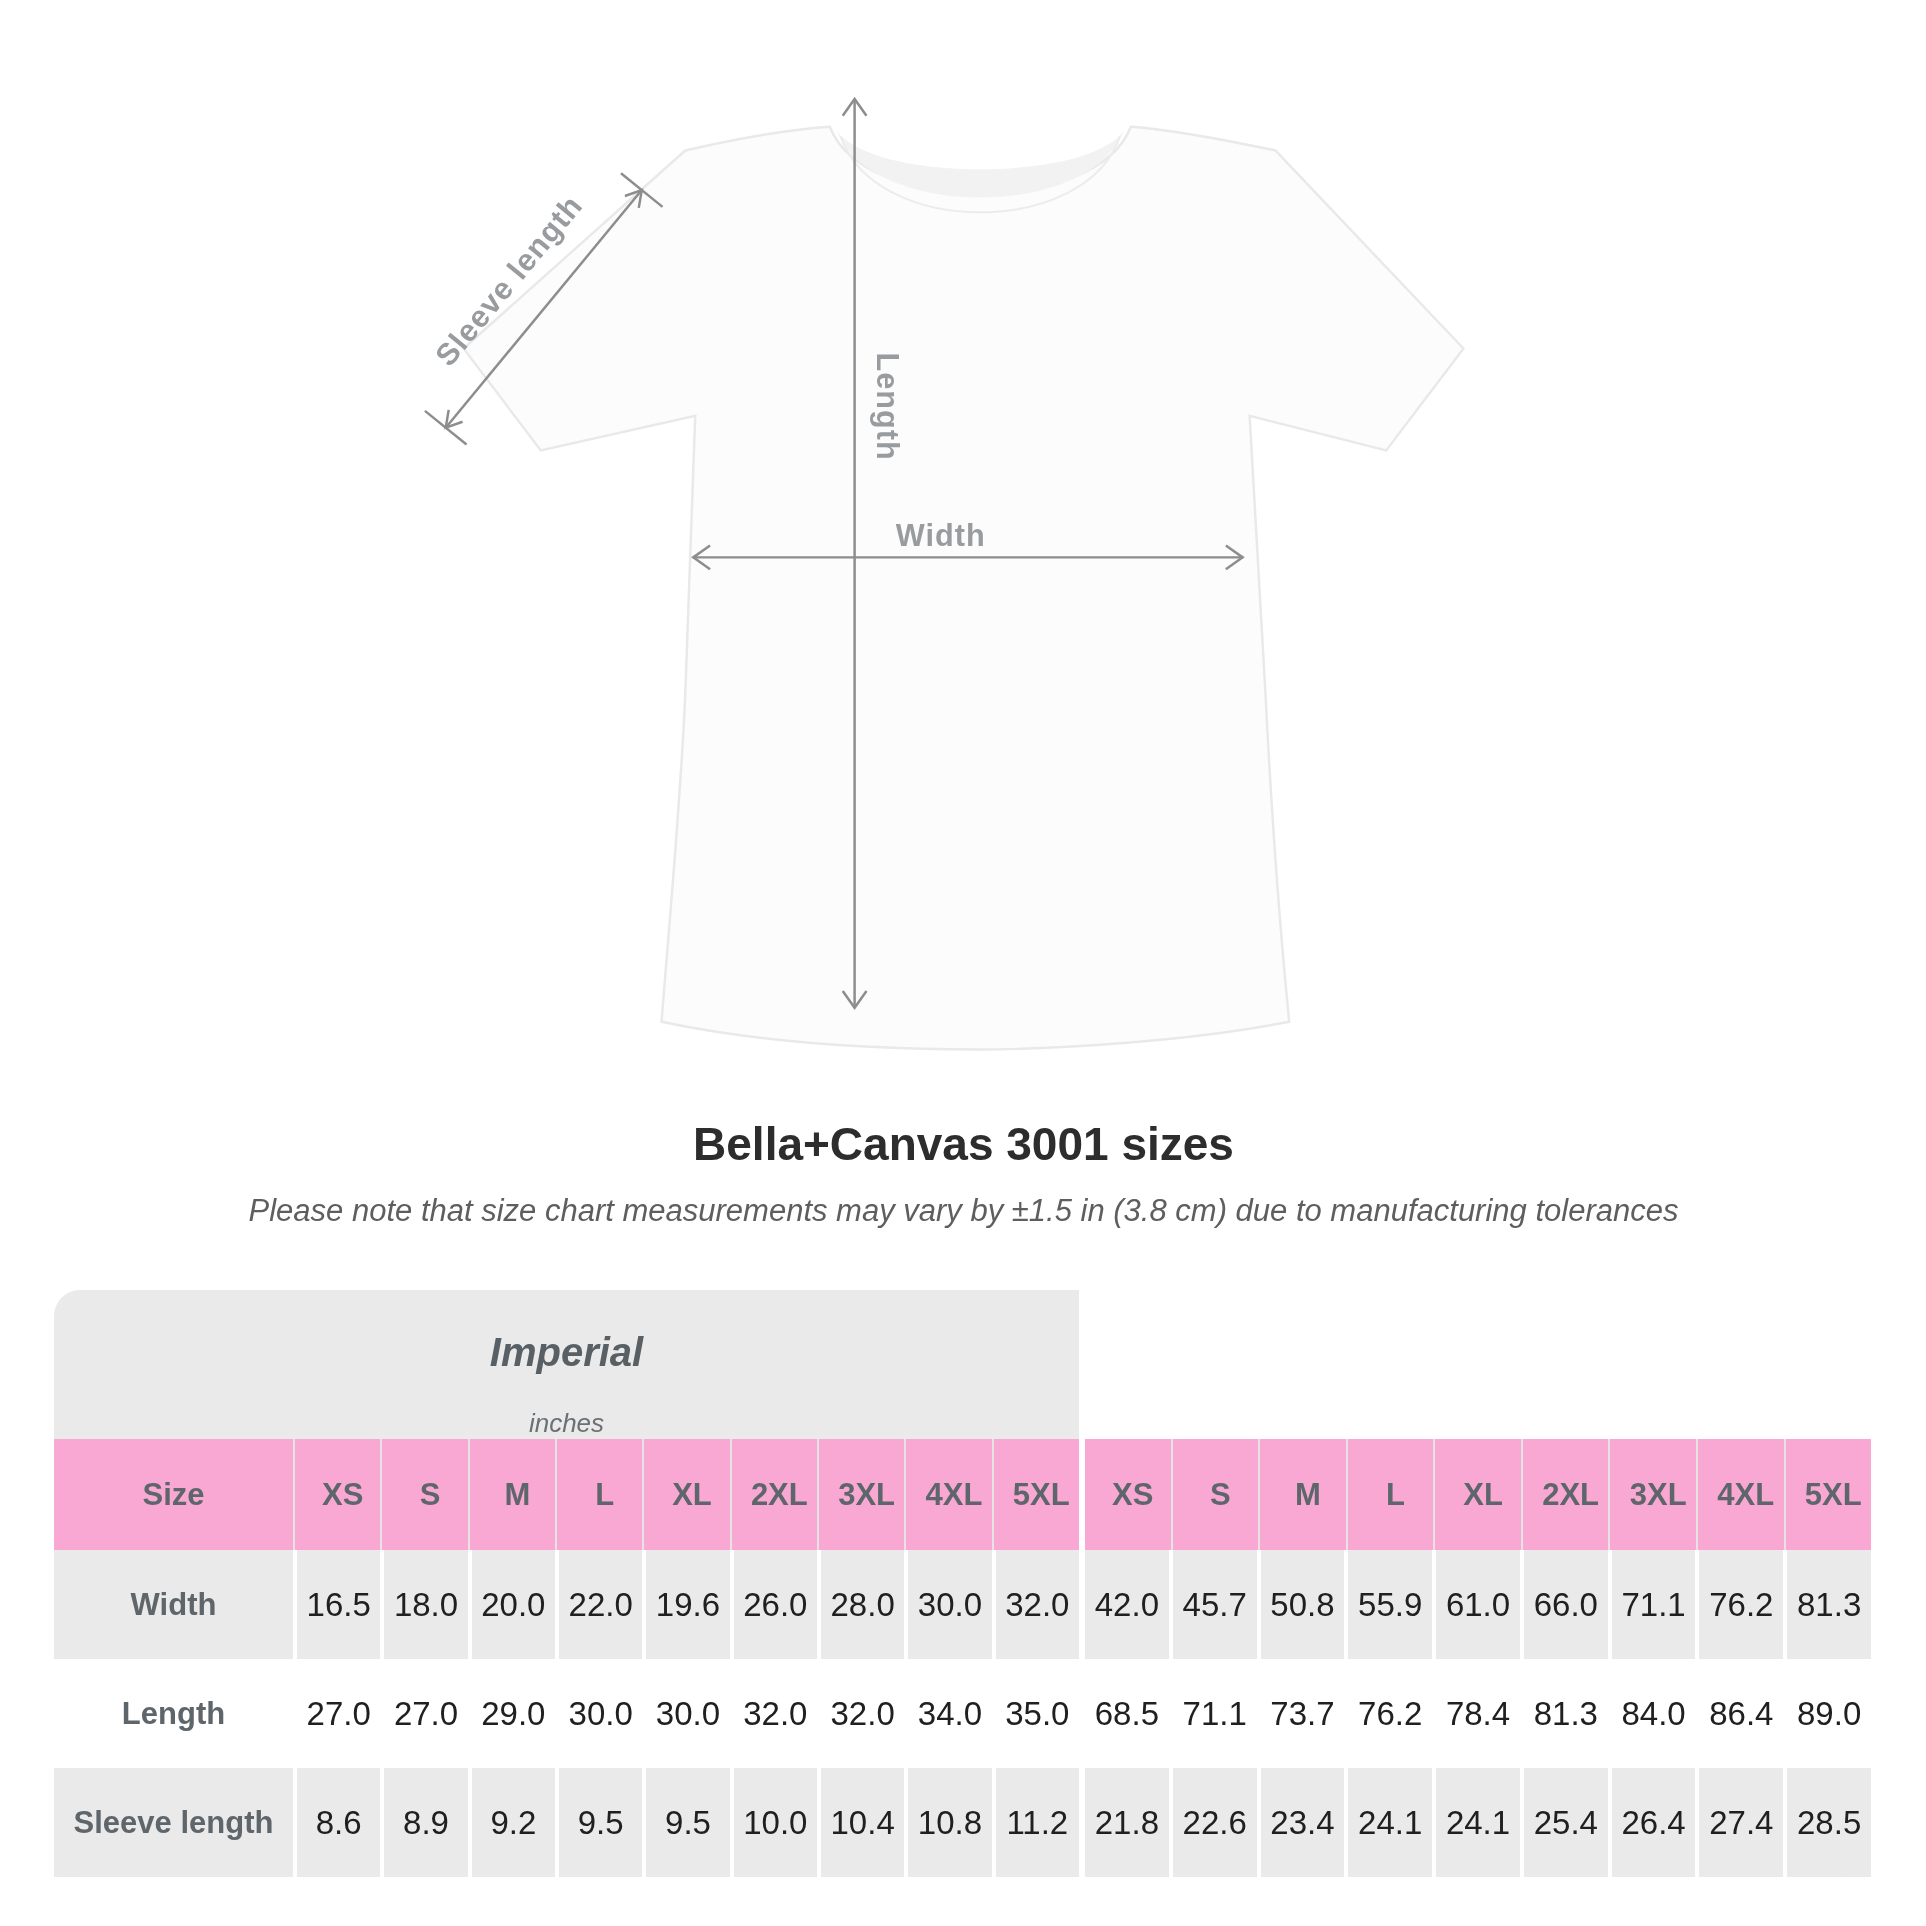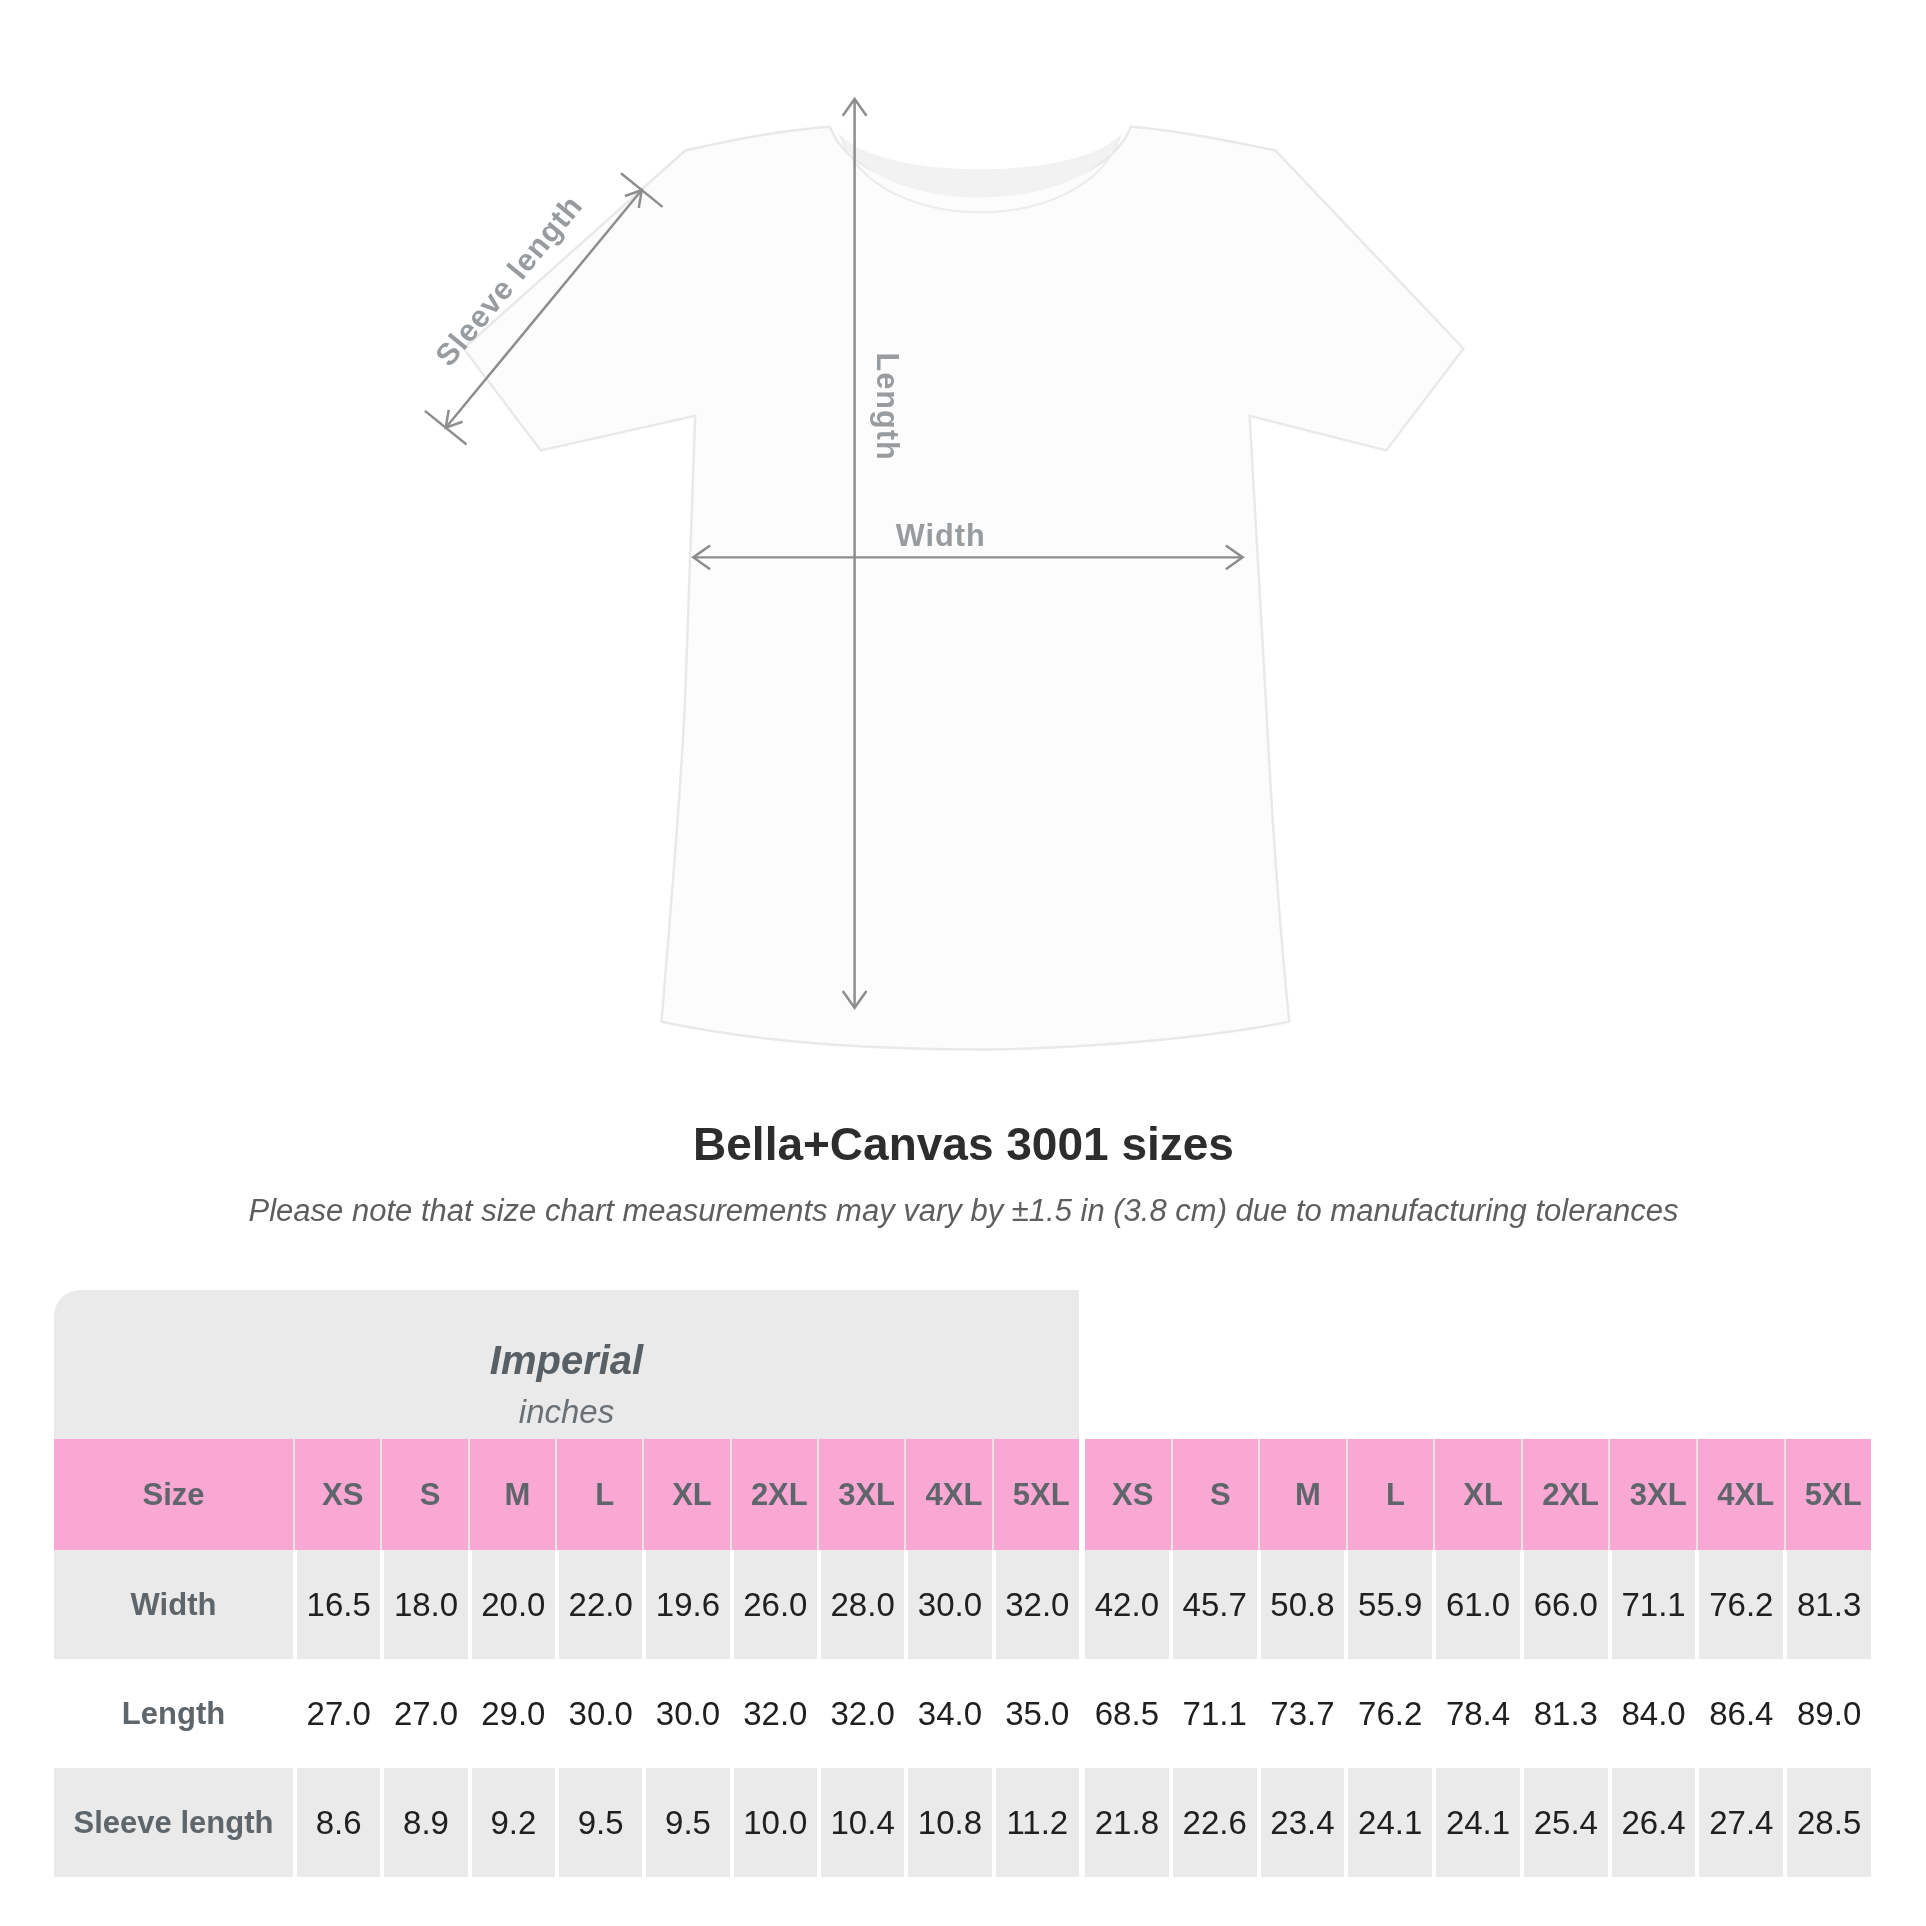--- a/index.html
+++ b/index.html
@@ -15,25 +15,25 @@
   .subtitle{position:absolute;left:0;top:1193px;width:100%;text-align:center;
          font-size:31px;font-style:italic;color:#5e5e5e;}
 
   
   .size-table{position:absolute;left:54px;top:1290px;width:1817px;}
   .row{display:flex;width:100%;}
   .spacer{width:6px;background:#fff;flex:0 0 6px;}
 
   .band{height:149px;}
   .panel{background:#eaeaea;display:flex;flex-direction:column;align-items:center;
-         justify-content:center;padding-top:40px;box-sizing:border-box;}
+         justify-content:space-between;padding-top:40px;box-sizing:border-box;}
   .panel-imp{width:1025px;border-top-left-radius:26px;}
   .panel-met{flex:1;border-top-right-radius:26px;}
   .g-label{font-size:40px;font-weight:bold;font-style:italic;color:#596065;}
-  .g-unit{font-size:33px;font-style:italic;color:#6b7074;margin-top:10px;}
+  .g-unit{font-size:26px;font-style:italic;color:#6b7074;margin-top:10px;}
 
   .header-row{height:111px;background:#f9a8d4;}
   .data-row{height:109px;background:#fff;}
   .data-row.gray{background:#eaeaea;}
   .data-row.gray .label-cell,.data-row.gray .cell{background:#eaeaea;}
   .data-row .label-cell,.data-row .cell{background:#fff;}
   .data-row.gray .spacer,.data-row .spacer,.header-row .spacer{background:#fff;}
 
   .label-cell{width:239px;flex:0 0 239px;display:flex;align-items:center;justify-content:center;
          font-size:31px;font-weight:bold;color:#5f666b;}

